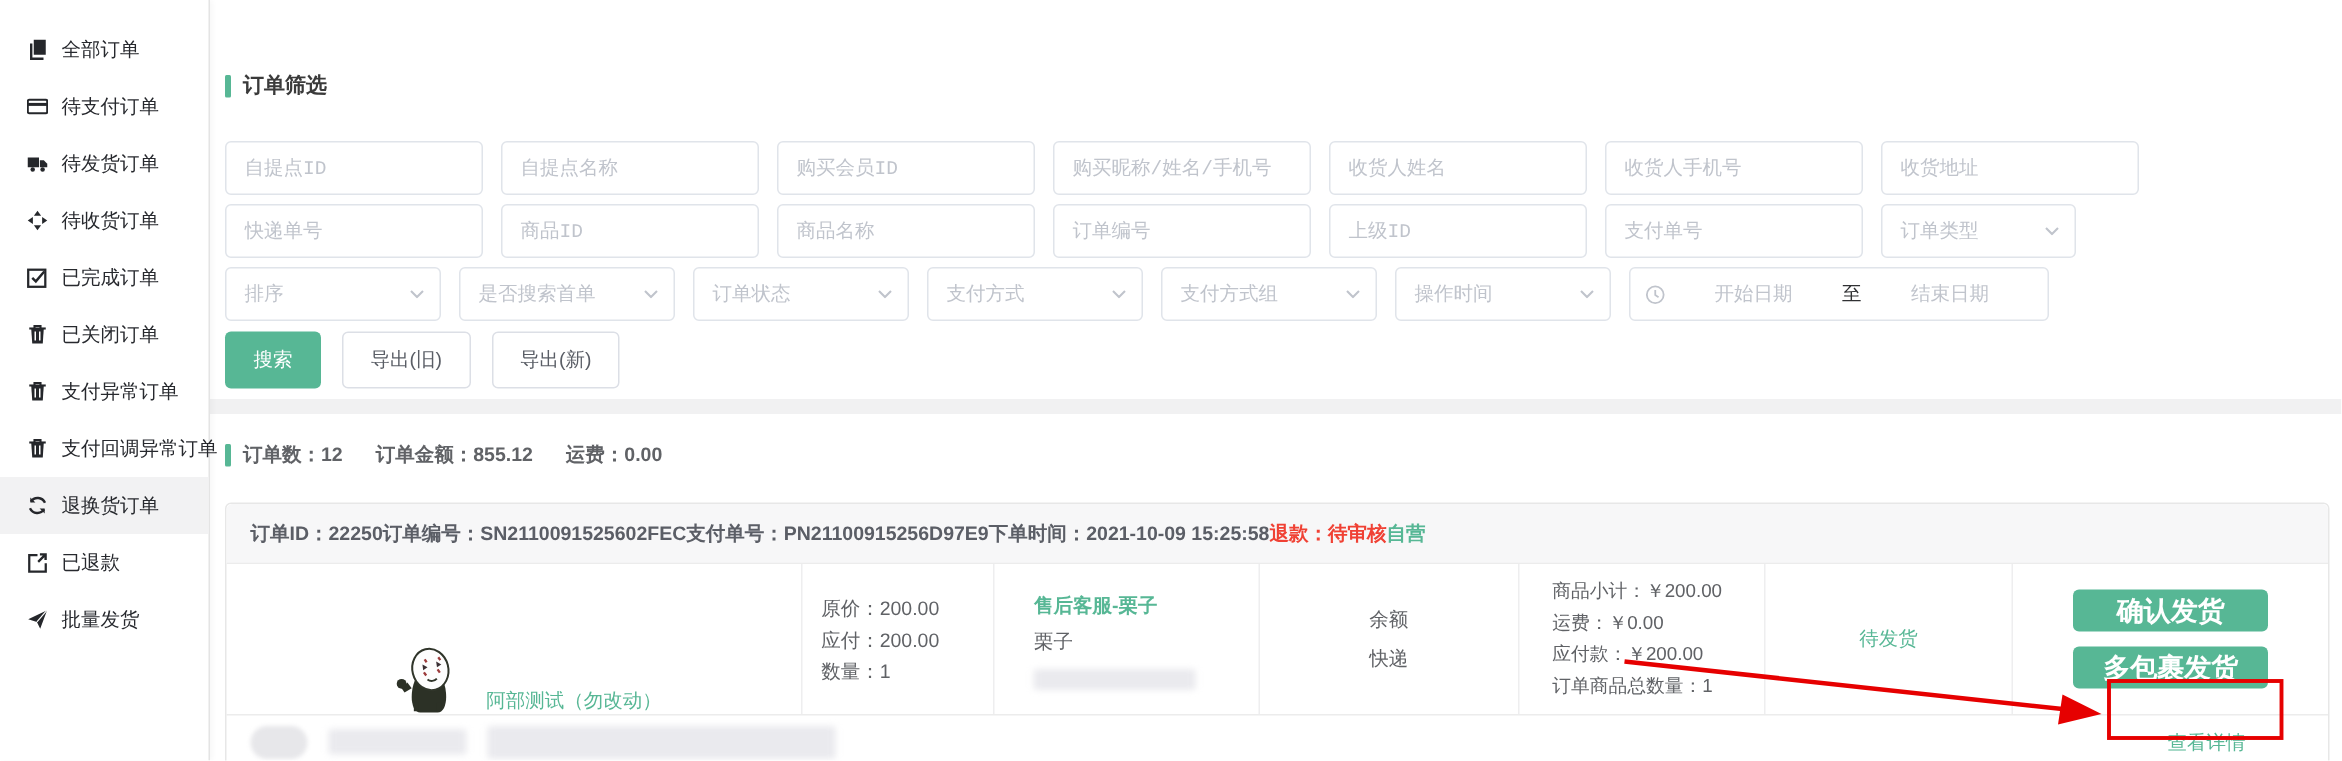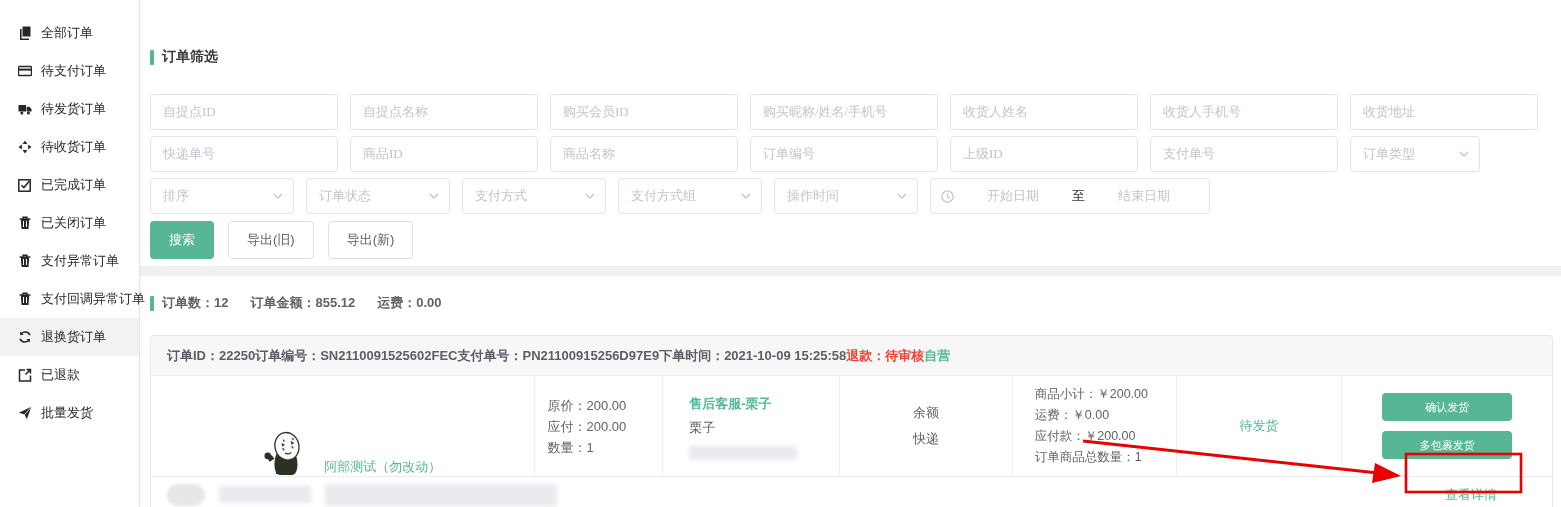--- a/index.html
+++ b/index.html
@@ -17,23 +17,23 @@
 
   
   .main { flex:1; position:relative; padding:0 8px 0 10px; }
 
   .sec-title { margin-top:48px; display:flex; align-items:center; gap:8px;
     font-size:14px; font-weight:700; color:#3a3a3a; }
   .green-bar { width:4px; height:15px; background:var(--accent,#57b795); border-radius:1px; }
 
   .f-row { display:flex; gap:12px; margin-top:6px; }
   .f-row.first { margin-top:28px; }
-  .t-input { width:188px; height:36px; border:1px solid #e0e4ea; border-radius:4px;
+  .t-input { width:172px; height:36px; border:1px solid #e0e4ea; border-radius:4px;
     padding:0 12px; font-size:13px; color:#1d4ed8; outline:none; background:#fff;
-    font-family:Liberation Serif, serif; }
+    font-family:Liberation Mono, monospace; }
   .t-input::placeholder { color:#c0c4cc; }
   .sel { height:36px; border:1px solid #e0e4ea; border-radius:4px; background:#fff;
     display:flex; align-items:center; justify-content:space-between;
     padding:0 10px 0 12px; font-size:13px; color:#c0c4cc; cursor:pointer; }
   .sel.w130 { width:130px; } .sel.w124 { width:144px; }
   .daterange { width:280px; height:36px; border:1px solid #e0e4ea; border-radius:4px;
     display:flex; align-items:center; padding:0 10px; font-size:13px; color:#c0c4cc; gap:4px; }
   .daterange .dph { flex:1; text-align:center; }
   .daterange .sep { color:#303133; }
 
@@ -65,22 +65,22 @@
   .col.price { width:128px; padding-left:12px; line-height:21px; }
   .col.service { width:177px; padding-left:26px; line-height:24px; }
   .col.payment { width:173px; align-items:center; line-height:26px; }
   .col.amounts { width:164px; padding-left:22px; line-height:21px; font-size:12.5px; }
   .col.status { width:166px; align-items:center; }
   .col.actions { width:210px; align-items:center; gap:10px; }
   .green-text { color:var(--accent,#57b795); }
   .svc-title { color:var(--accent,#57b795); font-weight:700; }
 
   .act-btn { width:130px; height:28px; border:none; border-radius:4px;
-    background:var(--accent,#57b795); color:#fff; font-size:11px; cursor:pointer;
-    font-family:"Liberation Sans","DejaVu Sans",sans-serif; }
+    background:var(--accent,#57b795); color:#fff; font-size:18px; cursor:pointer;
+    font-family:"Liberation Sans","DejaVu Sans",sans-serif;font-weight:bold; }
 
   .card-foot { height:36px; border-top:1px solid #ececec; display:flex; align-items:center;
     padding:0 55px 0 16px; gap:14px; }
   .foot-spacer { flex:1; }
   .detail-link { font-size:13px; color:var(--accent,#57b795); cursor:pointer; }
 
   .blur-blob { width:38px; height:22px; border-radius:11px; background:#e7e7ea; filter:blur(1.5px); }
   .blur-block { background:#eaeaee; border-radius:2px; filter:blur(2px); }
   .avatar { width:46px; height:46px; flex:0 0 46px; }
 
@@ -213,20 +213,26 @@
         <span>订单类型</span>
         <svg width="10" height="6" viewBox="0 0 10 6">
             <path d="M1 1l4 4 4-4" fill="none" stroke="#c0c4cc" stroke-width="1.4"></path>
           </svg>
       </div>
     </div>
 
     <div class="f-row">
       <div class="sel w124">
         <span>排序</span>
+        <svg width="10" height="6" viewBox="0 0 10 6">
+            <path d="M1 1l4 4 4-4" fill="none" stroke="#c0c4cc" stroke-width="1.4"></path>
+          </svg>
+      </div>
+      <div class="sel w124">
+        <span>是否搜索首单</span>
         <svg width="10" height="6" viewBox="0 0 10 6">
             <path d="M1 1l4 4 4-4" fill="none" stroke="#c0c4cc" stroke-width="1.4"></path>
           </svg>
       </div>
       <div class="sel w124">
         <span>订单状态</span>
         <svg width="10" height="6" viewBox="0 0 10 6">
             <path d="M1 1l4 4 4-4" fill="none" stroke="#c0c4cc" stroke-width="1.4"></path>
           </svg>
       </div>

